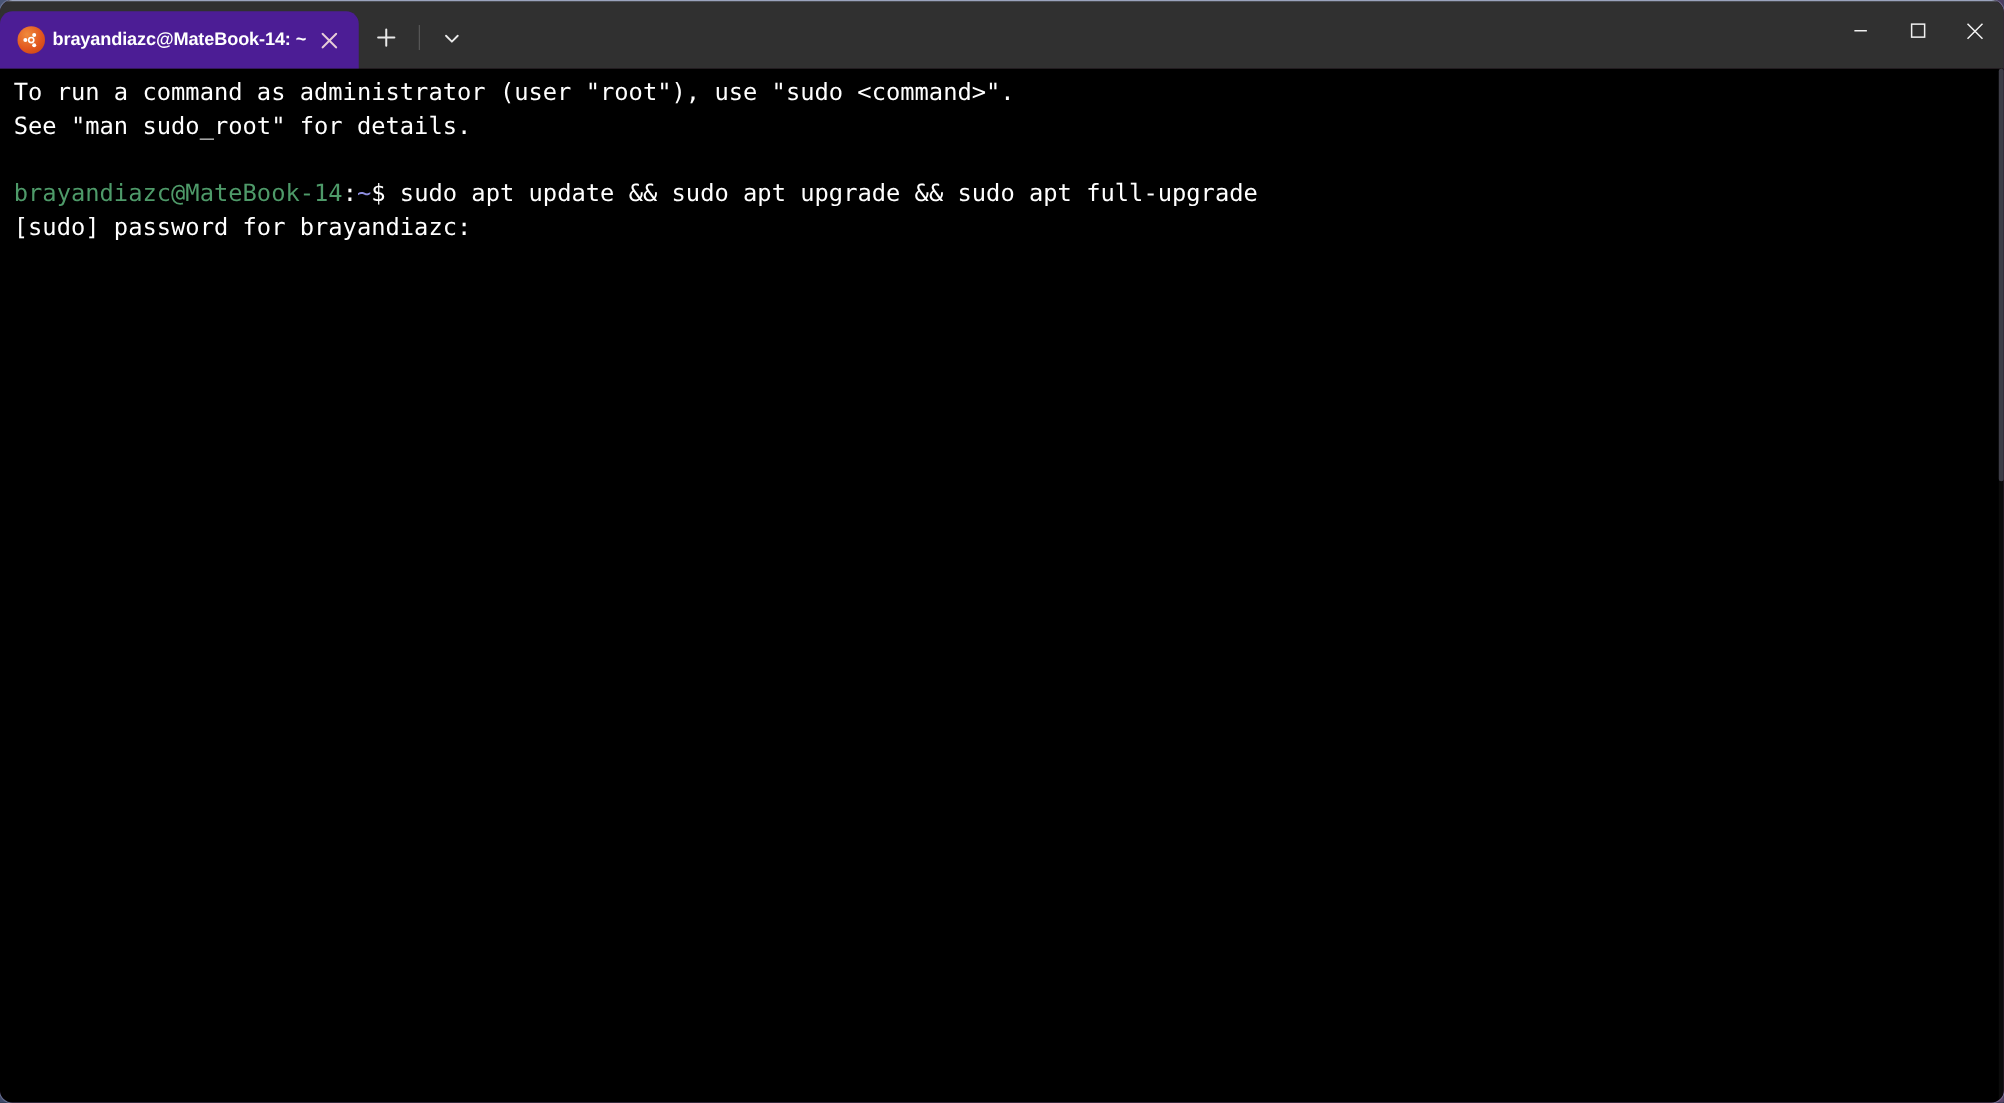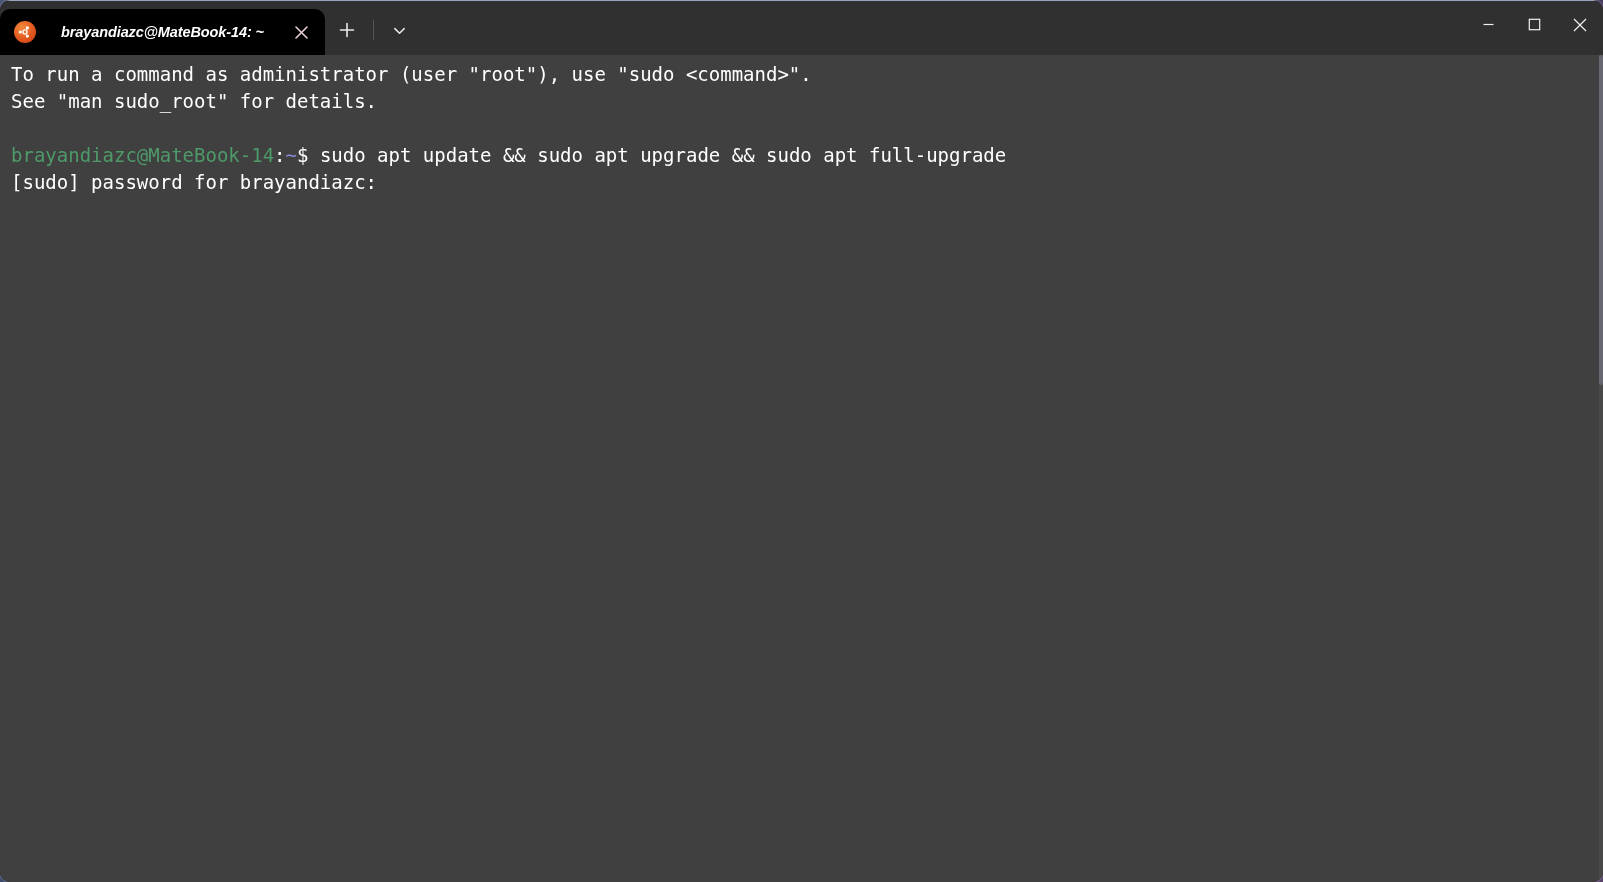--- a/index.html
+++ b/index.html
@@ -53,27 +53,26 @@
     flex: 0 0 auto;
   }
 
   .tab {
     position: relative;
     display: flex;
     align-items: center;
     height: 46px;
     padding: 0 10px 0 14px;
     margin-left: 0px;
-    background: #000000;
+    background: #4c1d95;
     border-radius: 10px 10px 0 0;
     min-width: 250px;
     box-sizing: border-box;
-    gap: 25px;
+    gap: 6px;
     cursor: default;
-    font-style: italic;
   }
 
   .tab-icon {
     width: 22px;
     height: 22px;
     flex: 0 0 22px;
     border-radius: 50%;
     background: radial-gradient(circle at 35% 30%, #f08a3c 0%, #e2571f 55%, #c3410f 100%);
     display: flex;
     align-items: center;
@@ -150,21 +149,21 @@
     cursor: pointer;
   }
 
   
   #terminal {
     position: absolute;
     left: 0;
     top: 55px;
     right: 0;
     bottom: 0;
-    background: #404040;
+    background: #000000;
     padding: 6px 0 3px 11px;
     box-sizing: border-box;
     overflow: hidden;
   }
 
   #screen {
     font-family: "DejaVu Sans Mono", "Liberation Mono", monospace;
     font-size: 19px;
     line-height: 27px;
     color: #ffffff;

